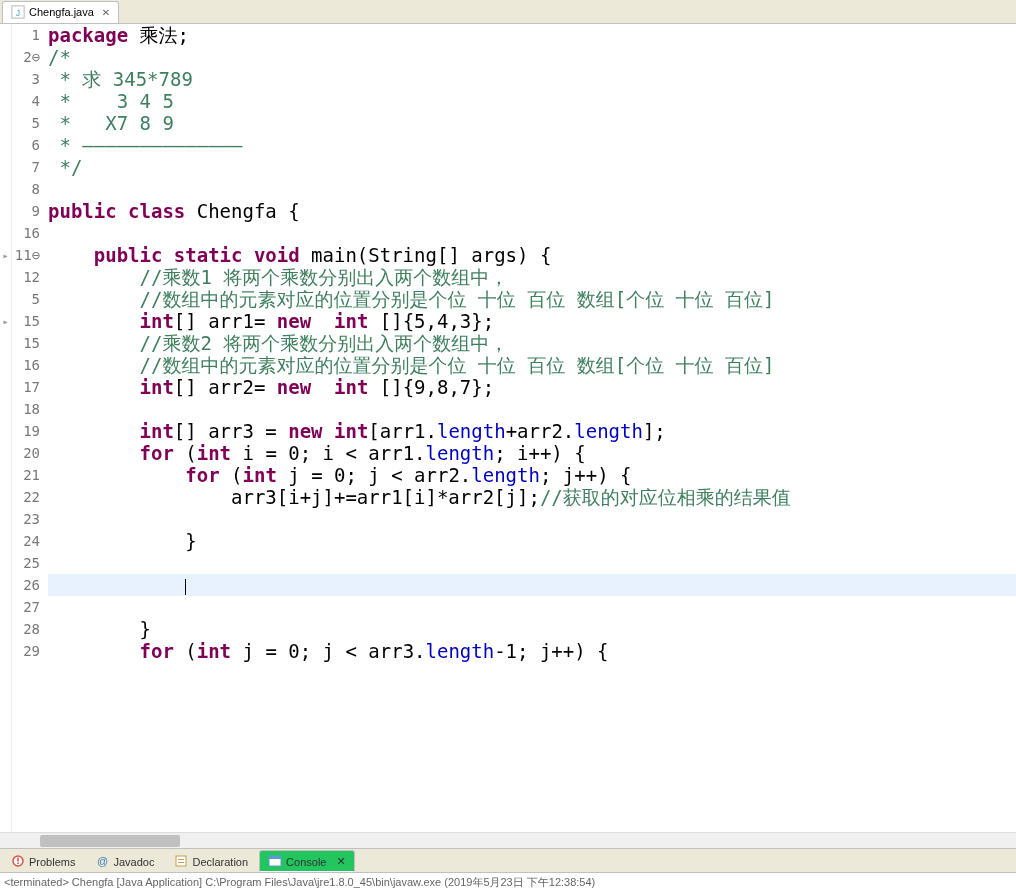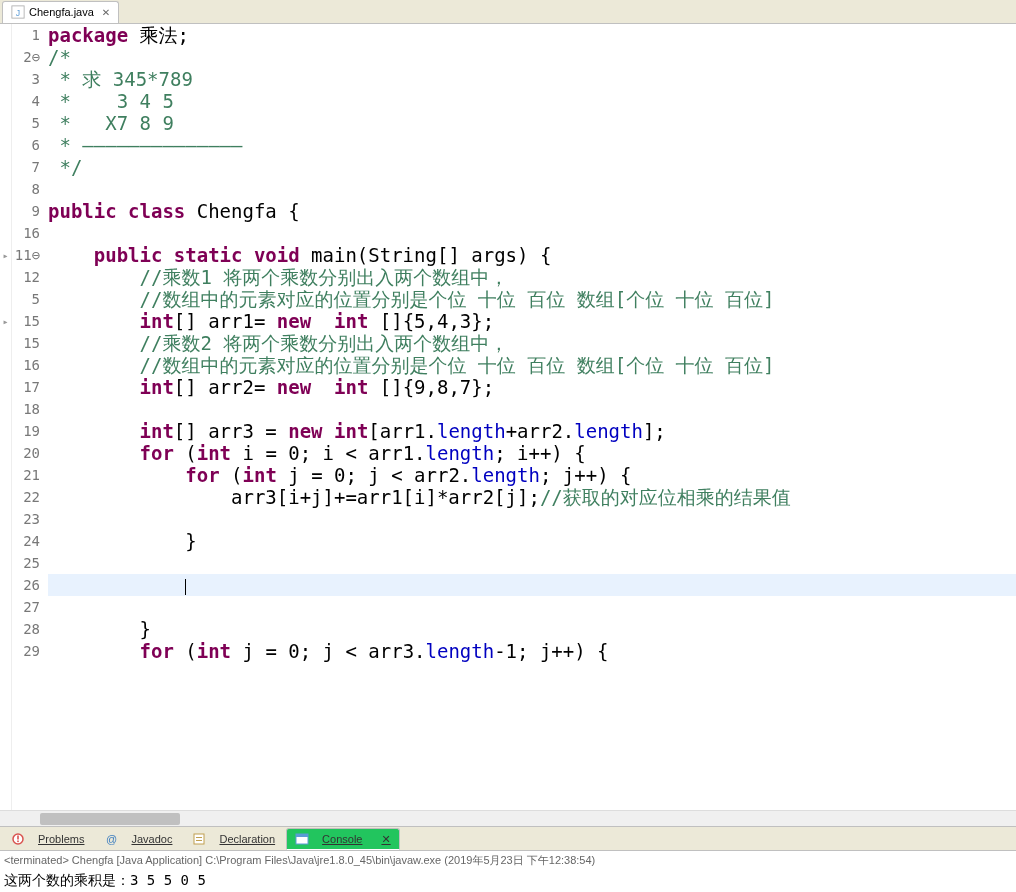--- a/index.html
+++ b/index.html
@@ -12,21 +12,21 @@
 .gutter { width: 36px; text-align: right; padding-right: 8px; color: #787878; font-size: 14px; user-select: none; background: #fff; line-height: 22px; }
 .gutter .ln { height: 22px; position: relative; }
 .code { flex: 1; font-size: 19px; line-height: 22px; white-space: pre; position: relative; }
 .code-line { height: 22px; }
 .code-line.current { background: #e8f2fe; }
 .kw { color: #7f0055; font-weight: bold; }
 .cm { color: #3f7f5f; }
 .field { color: #0000c0; }
 .bottom-panel { border-top: 1px solid #c0c0c0; display: flex; flex-direction: column; background: #fff; font-family: "Segoe UI", Tahoma, sans-serif; }
 .view-tabs { background: #ece9d8; border-bottom: 1px solid #c0c0c0; height: 24px; display: flex; align-items: flex-end; padding-left: 2px; font-size: 11px; gap: 2px; }
-.view-tab { display: flex; align-items: center; padding: 3px 8px; gap: 13px; color: #333; border: 1px solid transparent; cursor: pointer; text-decoration: underline; }
+.view-tab { display: flex; align-items: flex-end; padding: 3px 8px; gap: 4px; color: #333; border: 1px solid transparent; cursor: pointer; }
 .view-tab.active { background: #22c55e; border: 1px solid #c0c0c0; border-bottom: 1px solid #fff; border-radius: 3px 3px 0 0; }
 .view-tab .vicon { width: 14px; height: 14px; display: inline-flex; }
 .console-header { font-size: 11px; color: #666; padding: 2px 4px; font-family: "Segoe UI", sans-serif; }
 .console-out { font-family: Consolas, Monaco, monospace; font-size: 14px; padding: 2px 4px; color: #000; white-space: pre; }
 .scroll-h { height: 16px; background: #f0f0f0; border-top: 1px solid #ddd; position: relative; }
 .scroll-thumb { position: absolute; left: 40px; top: 2px; height: 12px; width: 140px; background: #c0c0c0; border-radius: 2px; }
 .left-marker { width: 12px; background: #fff; border-right: 1px solid #eee; }
 .left-marker .m { height: 22px; display:flex; align-items:center; justify-content:center; font-size:10px; color:#999; }
 .cursor { display:inline-block; width:1px; height:16px; background:#000; vertical-align:middle; }
 </style>
@@ -151,14 +151,13 @@
           <svg viewBox="0 0 14 14" width="14" height="14">
             <rect x="1" y="2" width="12" height="10" fill="#fff" stroke="#5b9bd5"></rect>
             <rect x="1" y="2" width="12" height="3" fill="#5b9bd5"></rect>
           </svg>
         </span>
       <span>Console</span>
       <span class="close-icon" style="margin-left:6px;">✕</span>
     </div>
   </div>
   <div class="console-header">&lt;terminated&gt; Chengfa [Java Application] C:\Program Files\Java\jre1.8.0_45\bin\javaw.exe (2019年5月23日 下午12:38:54)</div>
-  <div class="console-out">这两个数的乘积是：3 5 5 0 5</div>
 </div>
 
 </body></html>

